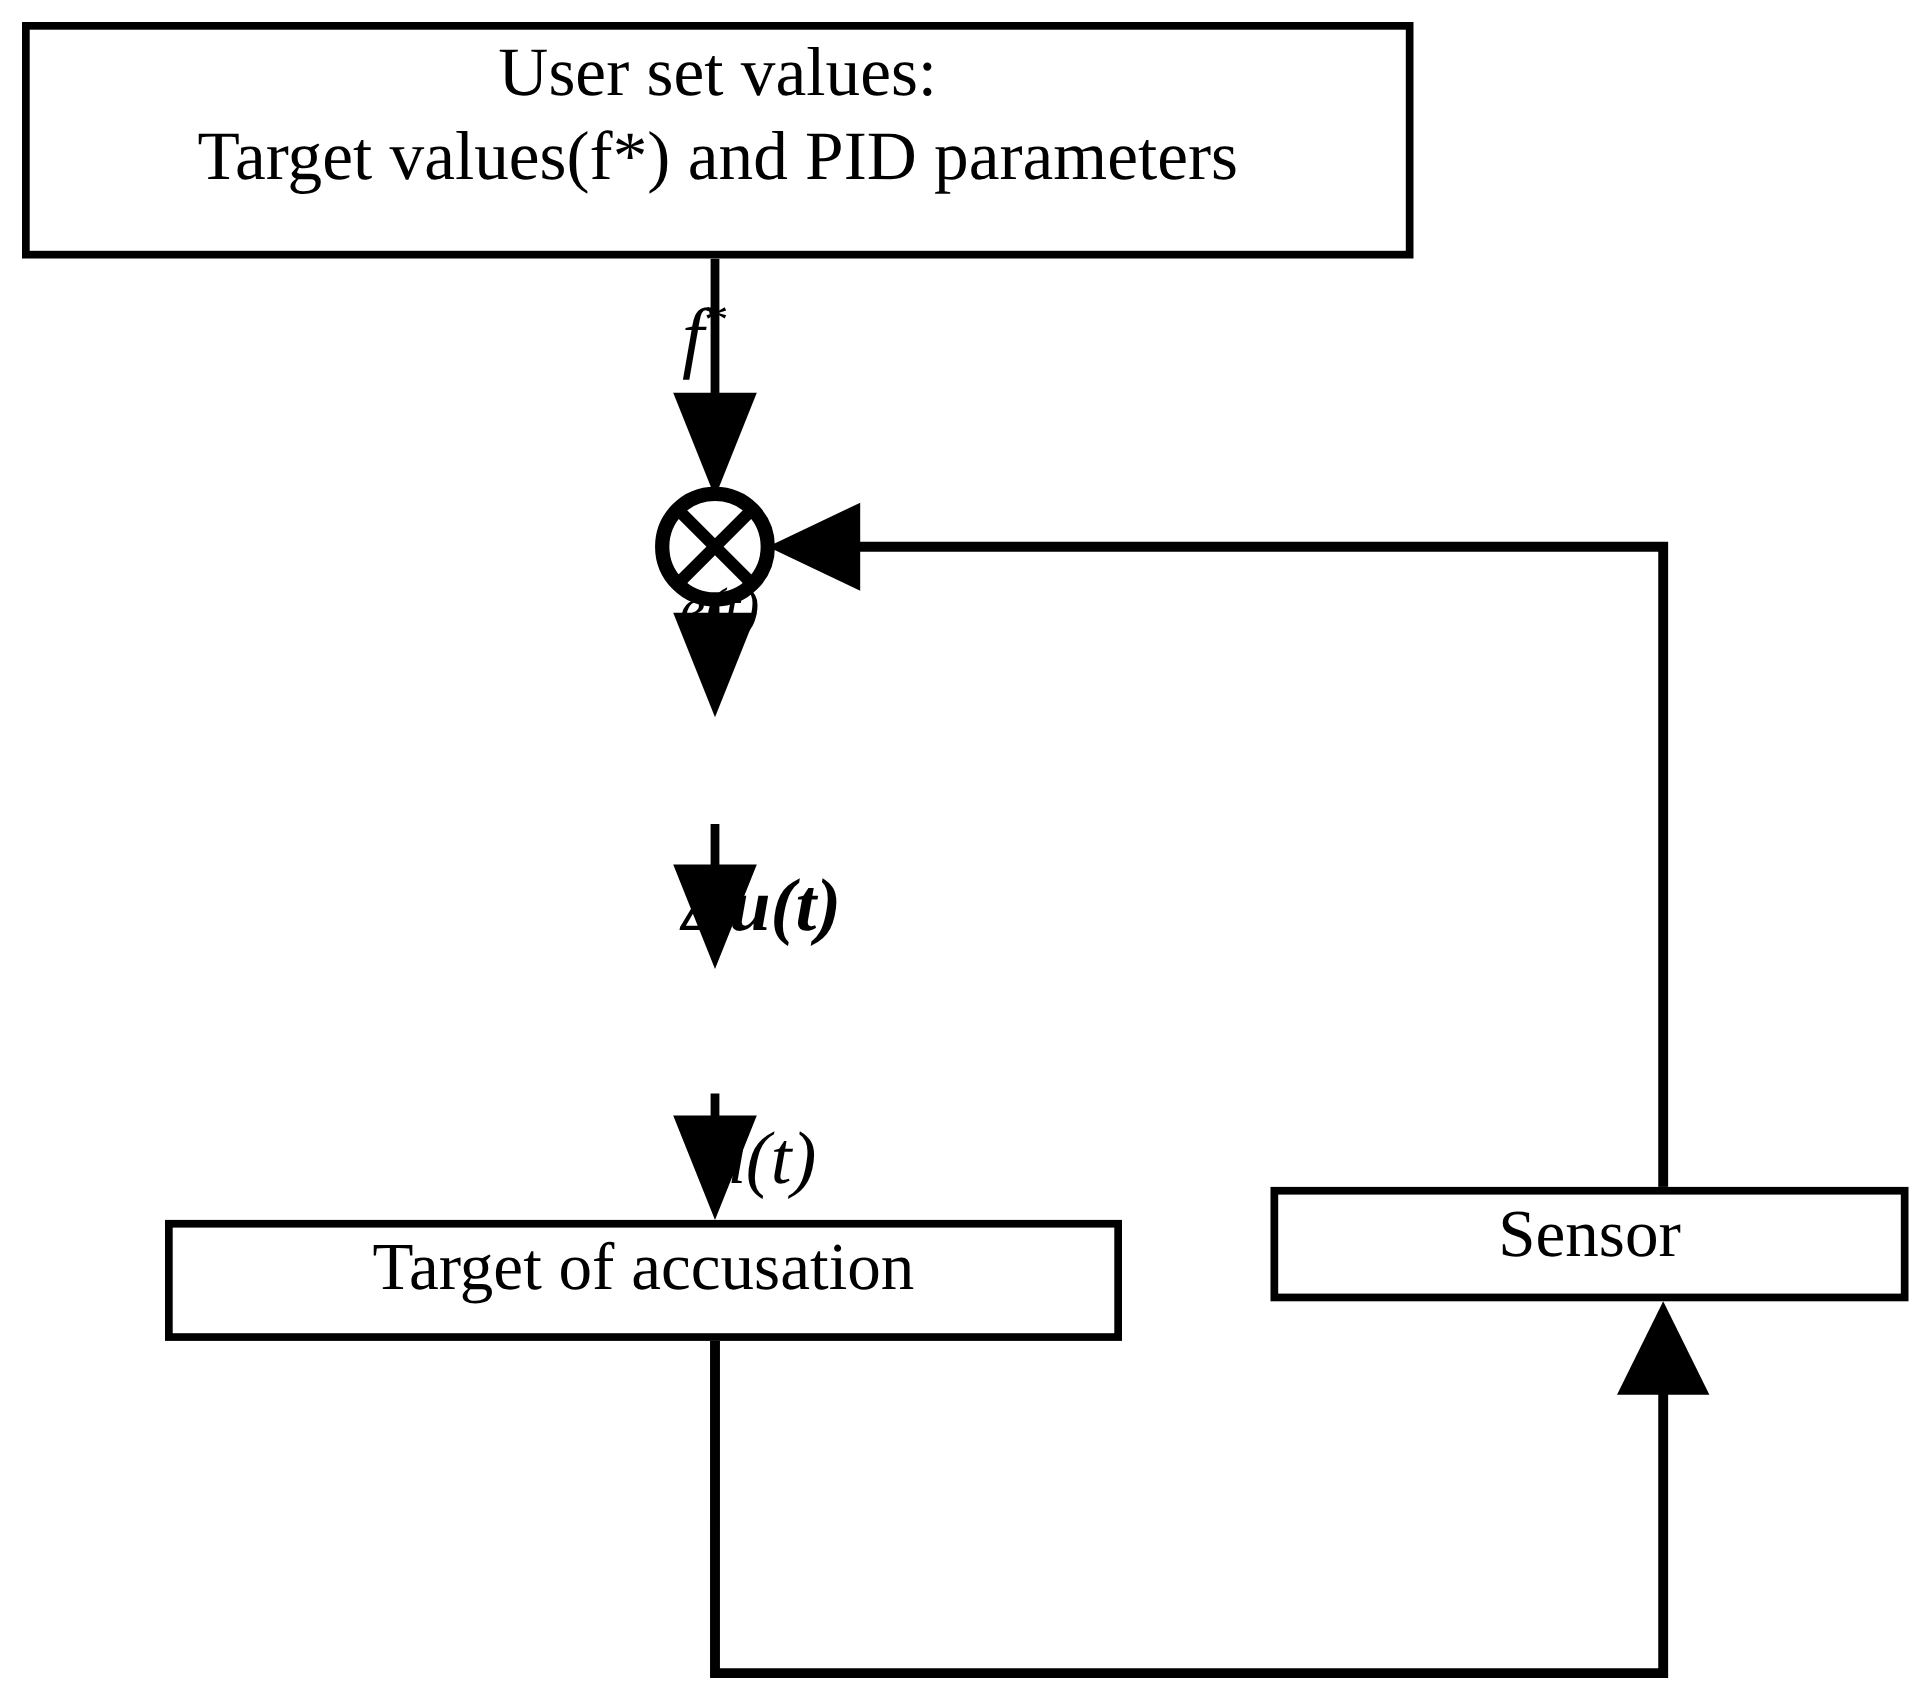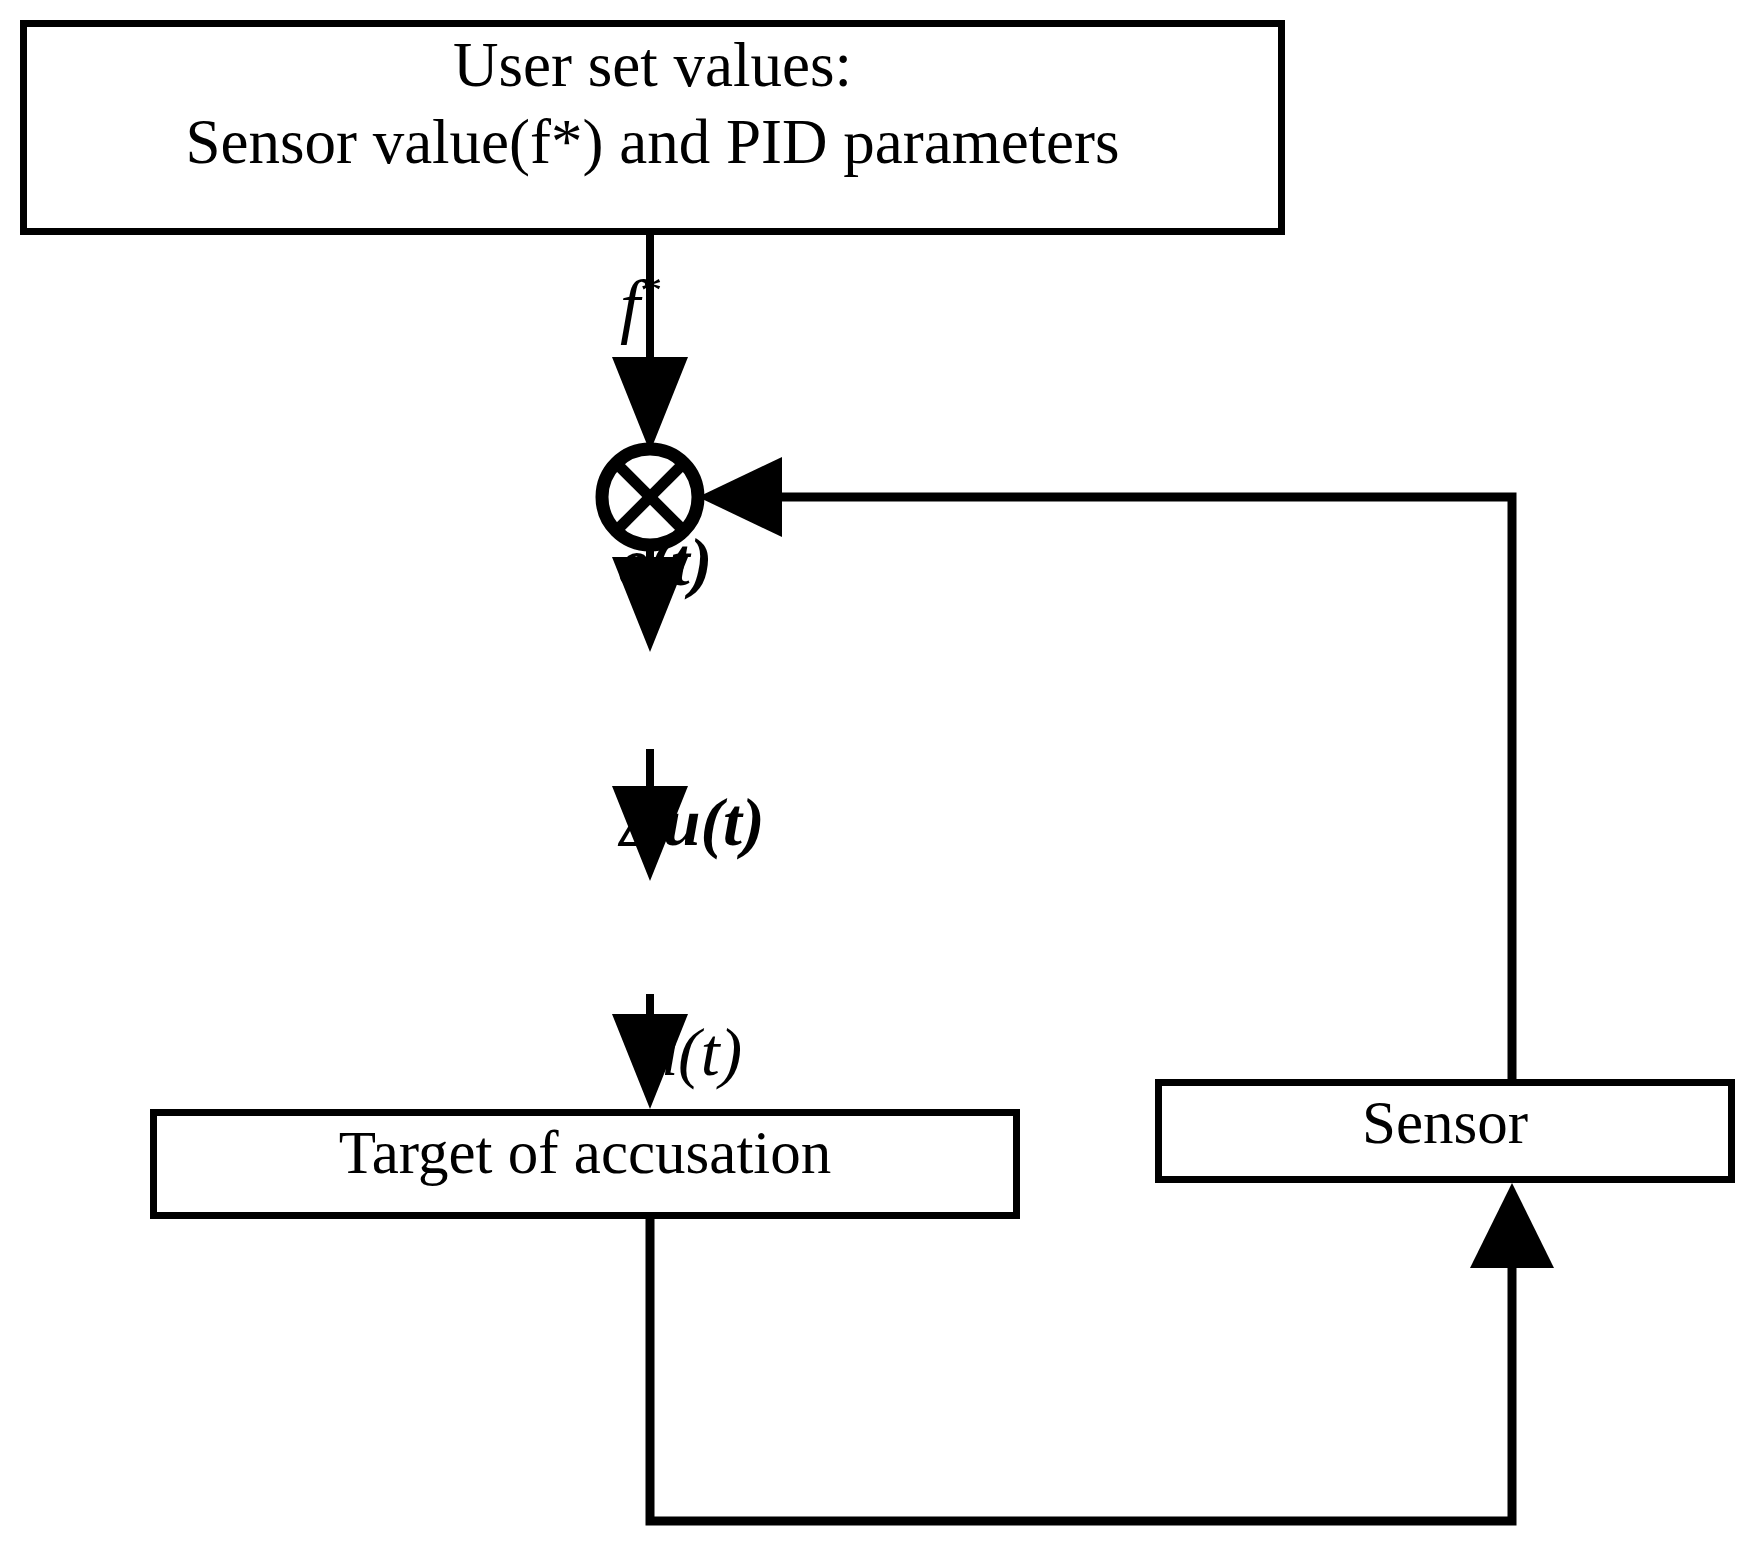--- a/index.html
+++ b/index.html
@@ -96,22 +96,21 @@
   }
   #label-f-star sup {
     font-size: 0.62em;
     font-style: normal;
     vertical-align: super;
     letter-spacing: 0;
   }
   #label-e-t {
     left: 618px;
     top: 528px;
-    font-size: 68px;
-    font-weight: bold;
+    font-size: 52px;
   }
   #label-du-t {
     left: 620px;
     top: 788px;
     font-size: 68px;
     font-weight: bold;
   }
   #label-u-t {
     left: 625px;
     top: 1018px;
@@ -161,21 +160,21 @@
     </g>
 
     <g>
       <path d="M 1512 1079 L 1512 497 L 740 497" fill="none" stroke="#000000" stroke-width="9"></path>
       <polygon points="698,497 782,457 782,537" fill="#000000"></polygon>
     </g>
   </svg>
 
   <div class="blk" id="box-user-values">
     <span class="blk-line">User set values:</span>
-    <span class="blk-line">Sensor value(f*) and PID parameters</span>
+    <span class="blk-line">Target values(f*) and PID parameters</span>
   </div>
 
 
 
   <div class="blk" id="box-plant">
     <span class="blk-line">Target of accusation</span>
   </div>
 
   <div class="blk" id="box-sensor">
     <span class="blk-line">Sensor</span>

